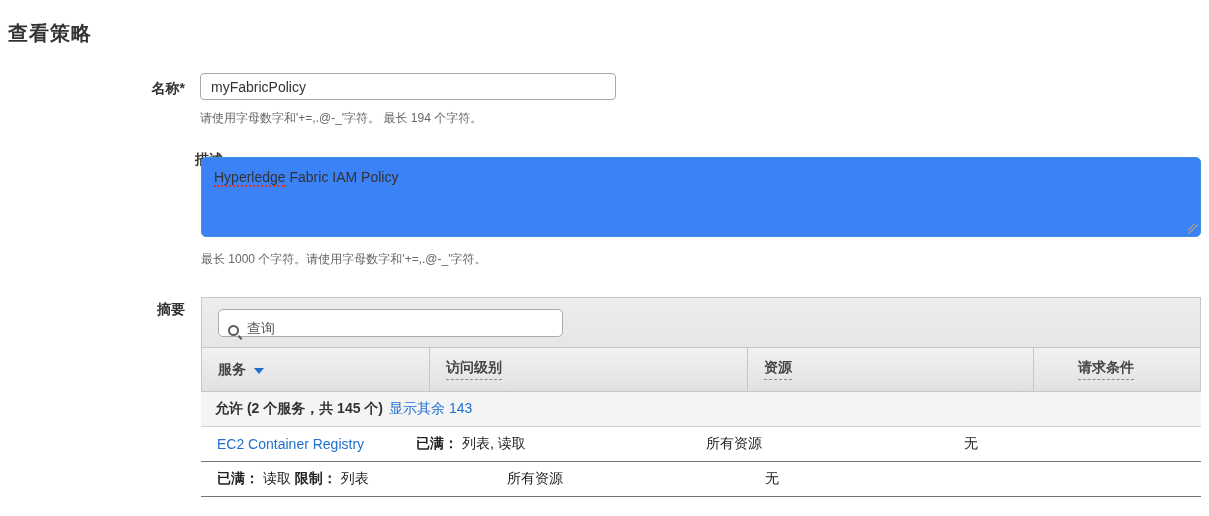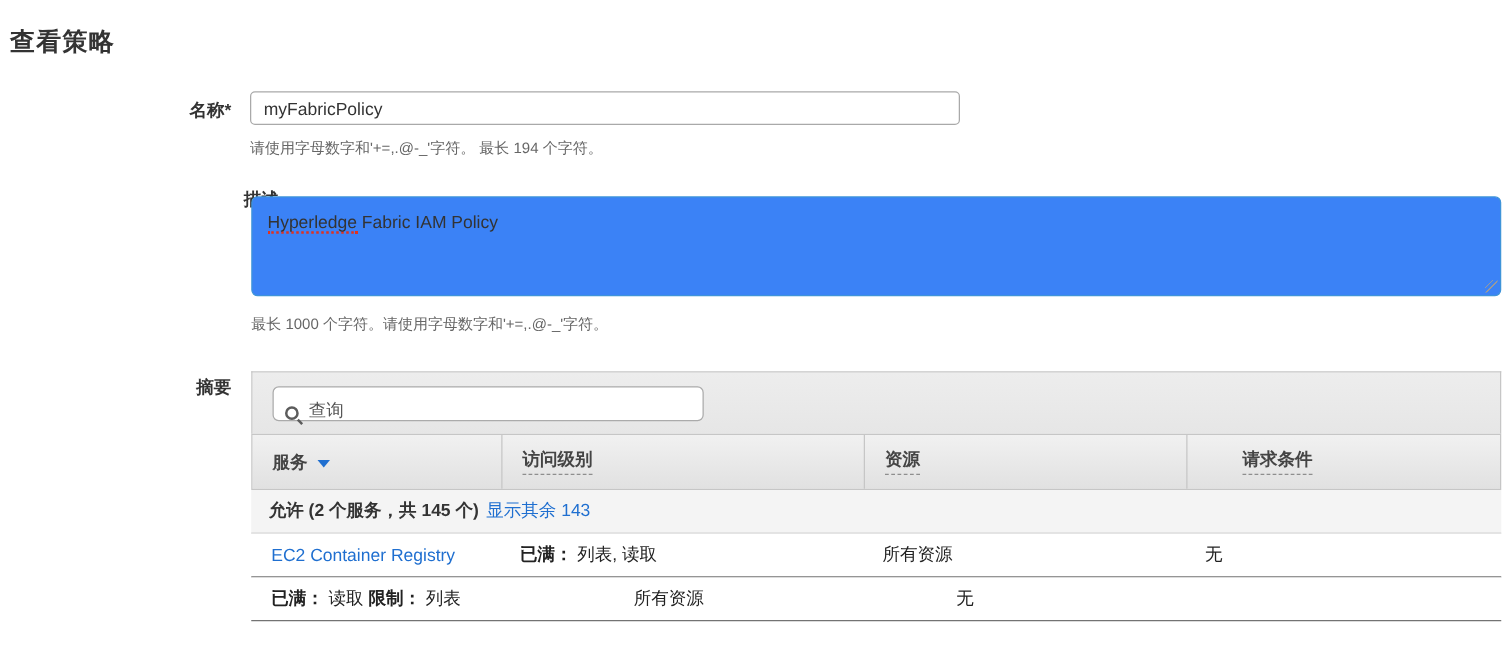--- a/index.html
+++ b/index.html
@@ -14,21 +14,21 @@
   }
   .form-label {
     position:absolute; left:0; width:185px; text-align:right;
     font-weight:bold; color:#333; font-size:14px;
   }
   .lbl-name { top:80px; }
   .lbl-desc { top:151px;margin-left:38px; }
   .lbl-summary { top:301px; }
 
   .name-input {
-    position:absolute; left:200px; top:73px; width:568px; height:27px;
+    position:absolute; left:200px; top:73px; width:416px; height:27px;
     border:1px solid #a9a9a9; border-radius:4px; background:#fff;
     padding:0 10px; font-size:14px; color:#333;
     font-family:"Liberation Sans", sans-serif; outline:none;
   }
   .hint { position:absolute; font-size:12px; color:#666; }
   .hint-name { left:200px; top:110px; }
   .hint-desc { left:201px; top:251px; }
 
   .desc-box {
     position:absolute; left:201px; top:157px; width:1000px; height:80px;
@@ -59,20 +59,21 @@
   }
   .search-input {
     border:none; outline:none; background:transparent; margin-left:8px; width:280px;
     font-size:14px; color:#444; font-family:"Liberation Sans", sans-serif;
   }
   .search-input::placeholder { color:#555; opacity:1; }
 
   .header-row {
     display:flex; height:45px; border:1px solid #c6c6c6;
     background:linear-gradient(#f1f1f1,#e1e1e1);
+    gap:28px;
   }
   .header-cell {
     display:flex; align-items:center; padding-left:16px;
     font-weight:bold; color:#444; font-size:14px;
   }
   .header-cell + .header-cell { border-left:1px solid #c6c6c6; }
   .col-service { width:199px; flex:none; }
   .col-access { width:290px; flex:none; }
   .col-resource { width:258px; flex:none; }
   .col-condition { flex:1;padding-left:44px; }

